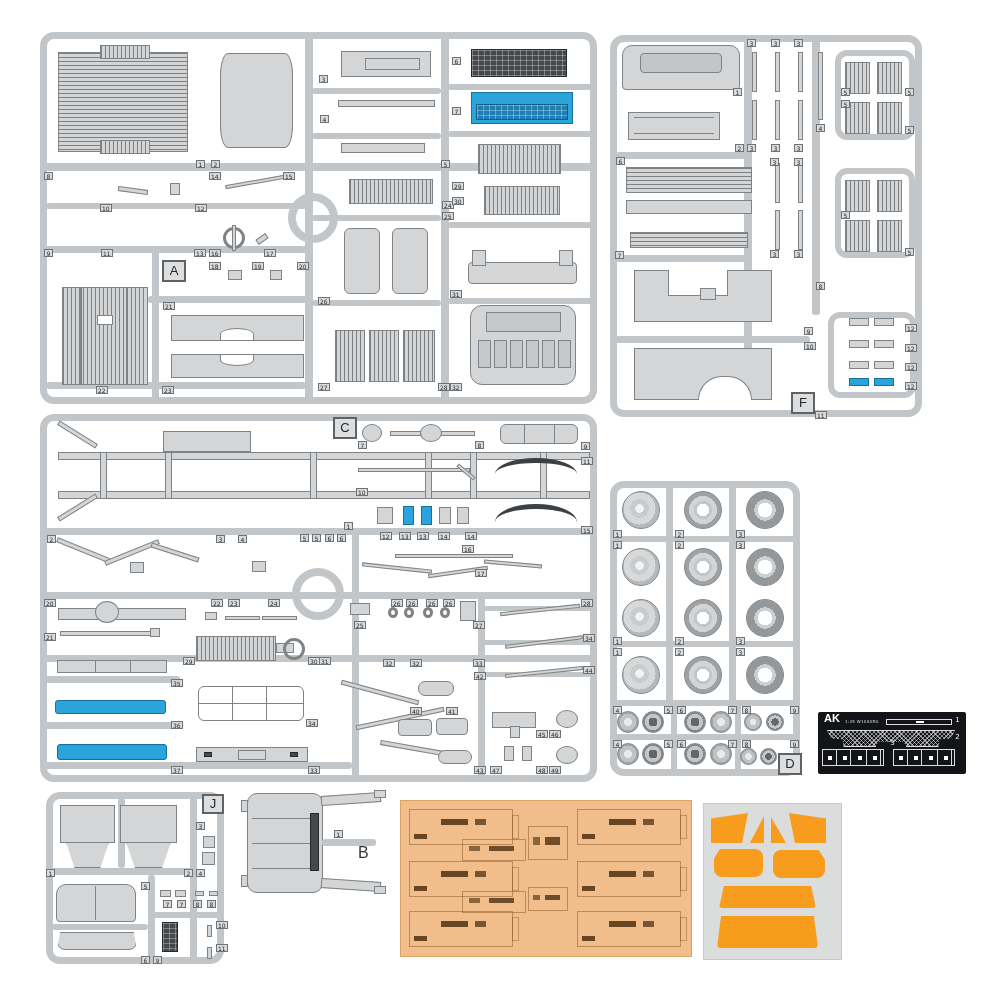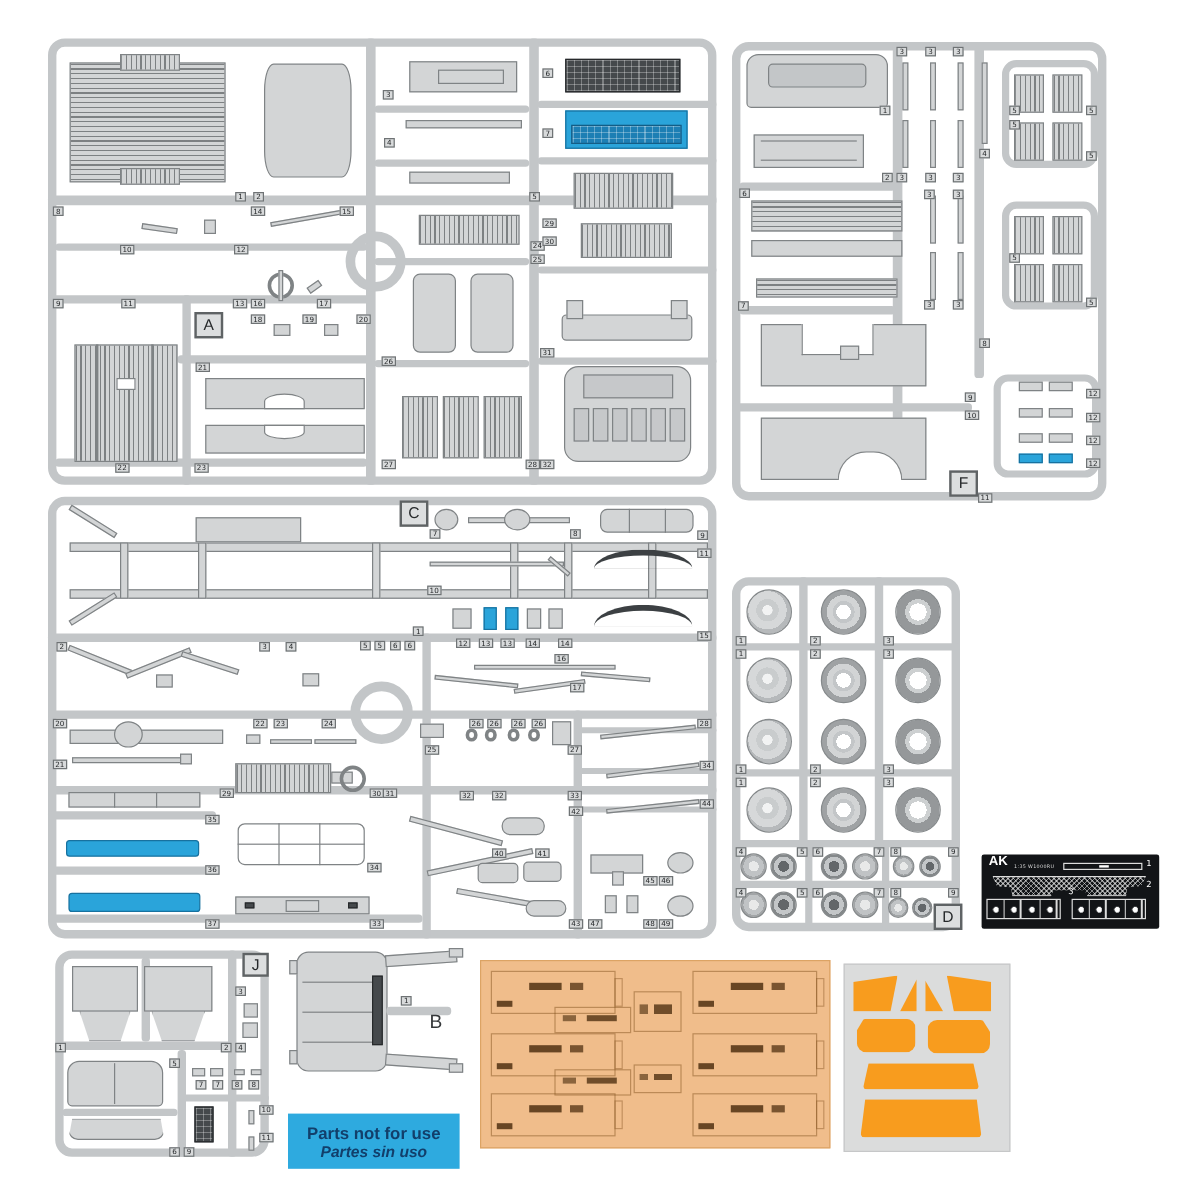--- a/index.html
+++ b/index.html
@@ -354,24 +354,20 @@
   <div class="pe" style="left:818px;top:712px;width:148px;height:62px">
     <span class="brand">AK</span>
     <span class="code">1:35 W1000RU</span>
   </div>
   <i class="pe-part" style="left:886px;top:719px;width:66px;height:6px"></i>
   <i style="position:absolute;left:916px;top:721px;width:8px;height:2px;background:#fff"></i>
   <i class="pe-part mesh" style="left:827px;top:730px;width:128px;height:17px;clip-path:polygon(0 0,100% 0,97% 50%,88% 55%,87% 100%,62% 100%,60% 70%,40% 70%,38% 100%,13% 100%,12% 55%,3% 50%)"></i>
   <i class="pe-part hinge" style="left:822px;top:749px;width:62px;height:17px"></i>
   <i class="pe-part hinge" style="left:893px;top:749px;width:62px;height:17px"></i>
 
-  <div class="notice" style="left:240px;top:928px;width:143px;height:46px">
-    <span class="l1">Parts not for use</span>
-    <span class="l2">Partes sin uso</span>
-  </div>
 
   <div class="decal" style="left:400px;top:800px;width:290px;height:155px"></div>
   <i class="tpl" style="left:409px;top:809px;width:104px;height:36px">
       <s></s>
       <b></b>
     </i>
   <i class="tpl" style="left:409px;top:861px;width:104px;height:36px">
       <s></s>
       <b></b>
     </i>

